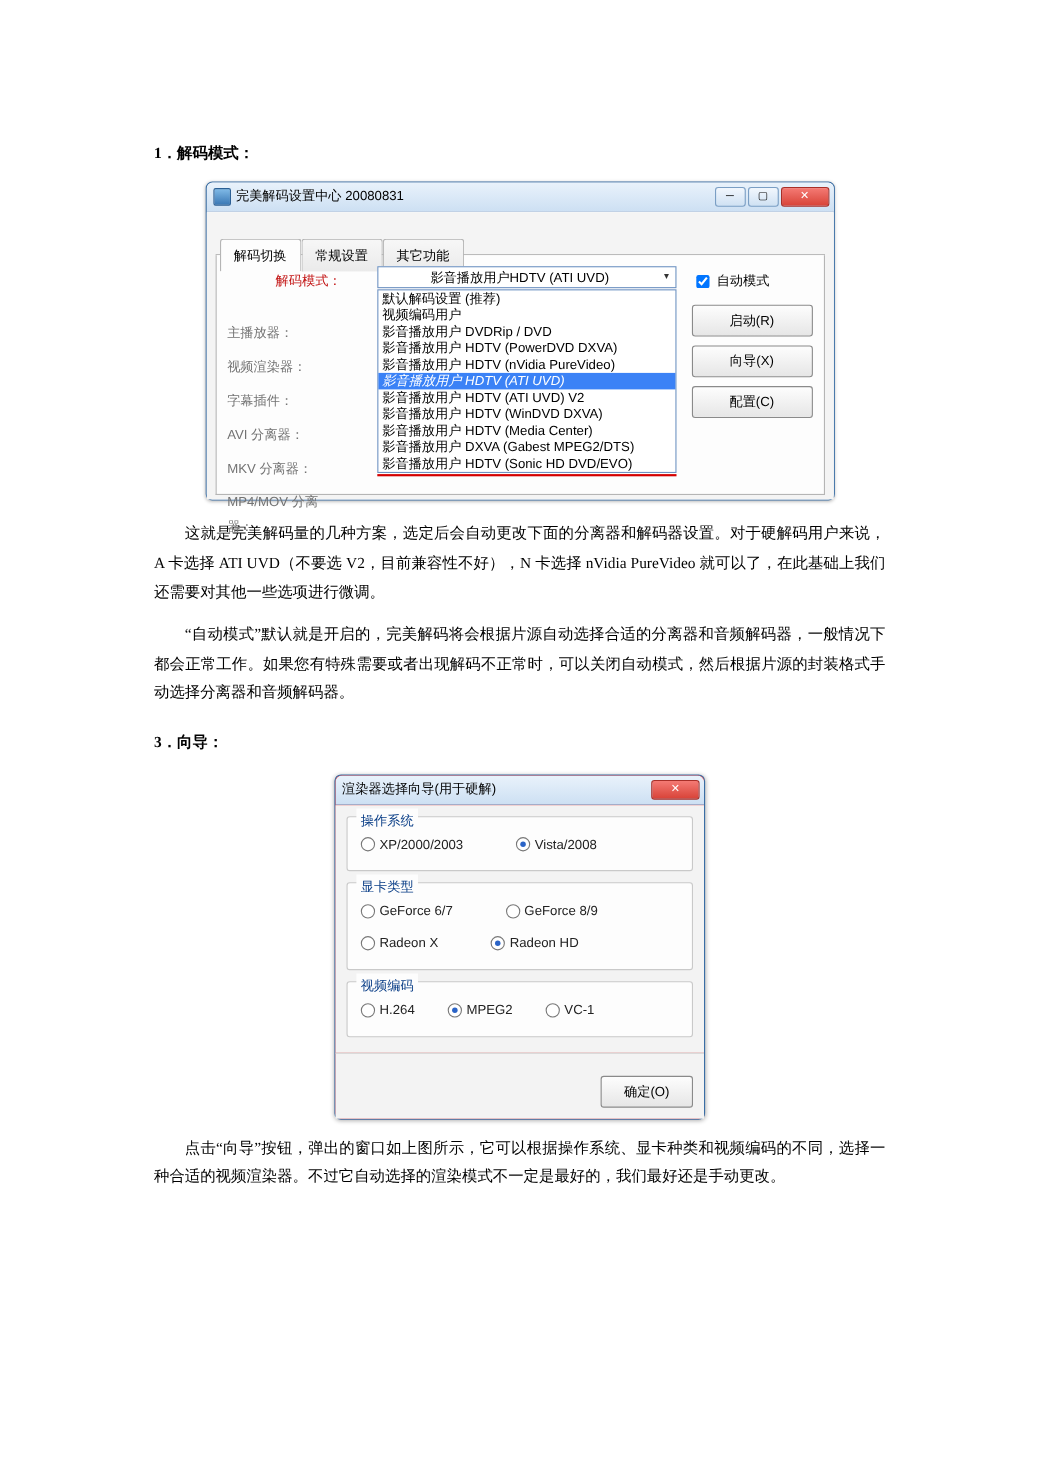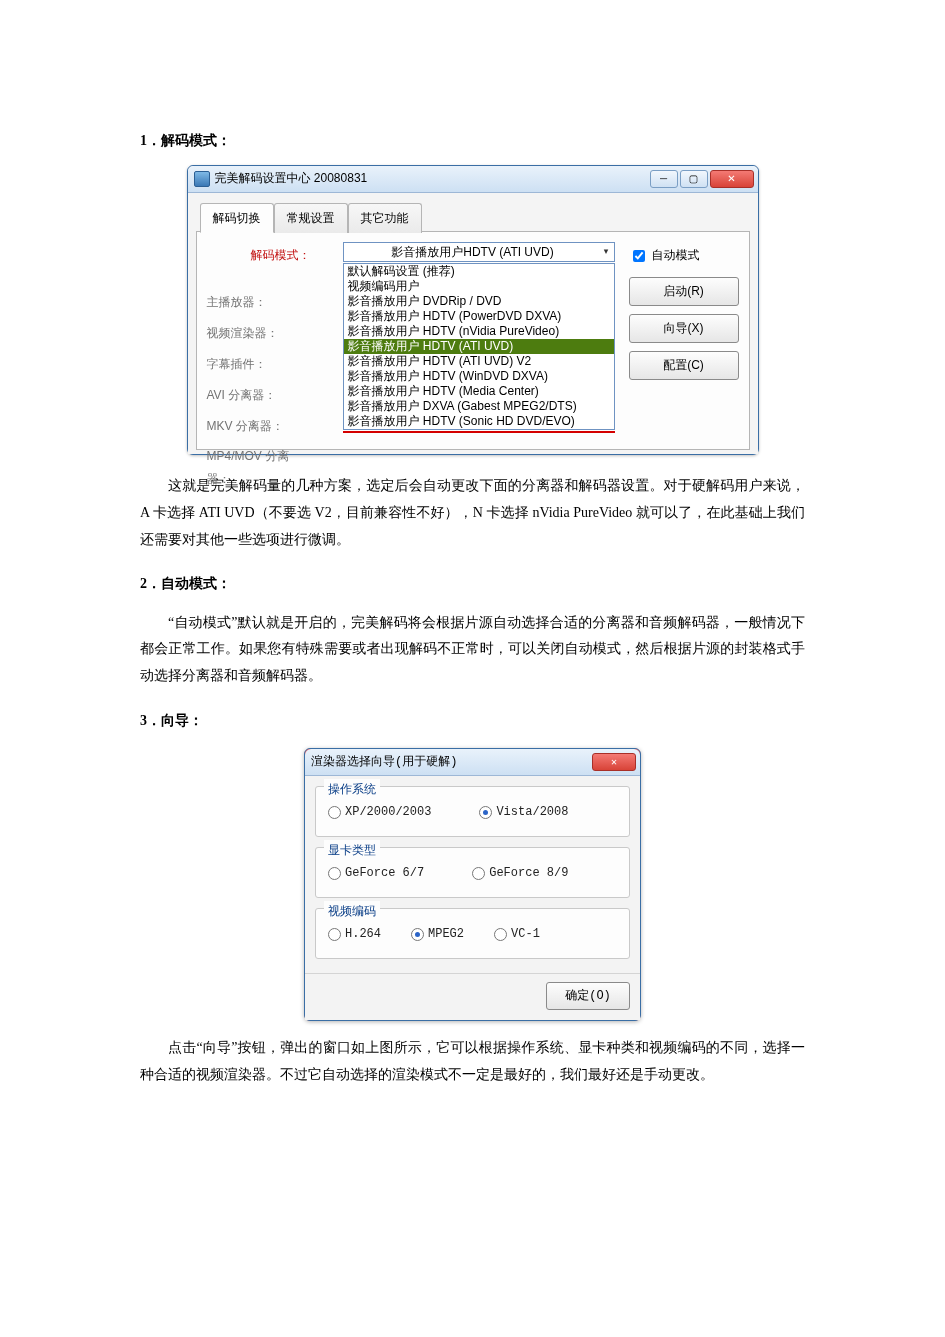--- a/index.html
+++ b/index.html
@@ -85,21 +85,21 @@
     padding-left: 4px;
   }
   .tab {
     padding: 3px 12px;
     border: 1px solid #b5b5b5;
     border-bottom: none;
     background: linear-gradient(#f7f7f7,#eaeaea);
     margin-right: 0px;
     border-radius: 3px 3px 0 0;
     position: relative;
-    top: 2px;
+    top: 16px;
     font-size: 12px;
   }
   .tab.active {
     background: #fdfdfd;
     border-bottom: 1px solid #fdfdfd;
   }
   .tabbody {
     border: 1px solid #b5b5b5;
     border-top: none;
     padding: 10px;
@@ -156,22 +156,23 @@
     background: #fff;
     padding: 0;
   }
   .dropdown .opt {
     padding: 0 4px;
     line-height: 15px;
     white-space: nowrap;
     font-size: 12px;
   }
   .dropdown .opt.sel {
-    background: #4d7c0f;
+    background: #3b82f6;
     color: #fff;
+    font-style: italic;
   }
   .chk {
     display: flex; align-items: center; gap: 4px;
     margin-top: 2px; margin-bottom: 2px;
     font-size: 12px;
   }
   .chk input { width: 12px; height: 12px; }
   .btn {
     border: 1px solid #8a8a8a;
     background: linear-gradient(#fdfdfd,#e6e6e6);
@@ -182,21 +183,21 @@
   }
 
   
   .dlg {
     width: 335px;
     margin: 14px auto;
     border: 1px solid #3a6ea5;
     border-radius: 6px;
     background: #ef4444;
     box-shadow: 0 1px 4px rgba(0,0,0,0.3);
-    font-family: Liberation Mono, monospace;
+    font-family: Liberation Sans, sans-serif;
     font-size: 12px;
     color: #000;
   }
   .dlg .titlebar { background: linear-gradient(#e9f2fb,#cde0f3); }
   .dlg-body {
     padding: 10px 10px 4px 10px;
     background: #f3f3f3;
   }
   .grp {
     border: 1px solid #c9c9c9;
@@ -233,21 +234,21 @@
   }
   .rcircle.sel::after {
     content: "";
     width: 5px; height: 5px;
     background: #2b64c7;
     border-radius: 50%;
     display: block;
   }
   .dlg-footer {
     display: flex; justify-content: flex-end;
-    padding: 8px 10px 10px 10px;
+    padding: 20px 10px 10px 10px;
     background: #f3f3f3;
     border-top: 1px solid #d4d4d4;
   }
 </style>
 </head>
 <body>
 
 <div class="page">
 
   <div class="section-heading">1．解码模式：</div>
@@ -327,21 +328,20 @@
           <div class="btn">向导(X)</div>
           <div class="btn">配置(C)</div>
         </div>
 
       </div>
     </div>
   </div>
 
   <div class="para">这就是完美解码量的几种方案，选定后会自动更改下面的分离器和解码器设置。对于硬解码用户来说，A 卡选择 ATI UVD（不要选 V2，目前兼容性不好），N 卡选择 nVidia PureVideo 就可以了，在此基础上我们还需要对其他一些选项进行微调。</div>
 
-  <div class="section-heading">2．自动模式：</div>
   <div class="para">“自动模式”默认就是开启的，完美解码将会根据片源自动选择合适的分离器和音频解码器，一般情况下都会正常工作。如果您有特殊需要或者出现解码不正常时，可以关闭自动模式，然后根据片源的封装格式手动选择分离器和音频解码器。</div>
 
   <div class="section-heading">3．向导：</div>
 
   <div class="dlg">
     <div class="titlebar">
       <div class="titlebar-left">
         <span class="title-text">渲染器选择向导(用于硬解)</span>
       </div>
       <div class="winbtns">
@@ -372,20 +372,30 @@
         <div class="radio-row">
           <div class="rdo">
             <span class="rcircle"></span>
             <span>GeForce 6/7</span>
           </div>
           <div class="rdo">
             <span class="rcircle"></span>
             <span>GeForce 8/9</span>
           </div>
         </div>
+        <div class="radio-row">
+          <div class="rdo">
+            <span class="rcircle"></span>
+            <span>Radeon X</span>
+          </div>
+          <div class="rdo">
+            <span class="rcircle sel"></span>
+            <span>Radeon HD</span>
+          </div>
+        </div>
       </div>
 
       <div class="grp">
         <div class="legend">视频编码</div>
         <div class="radio-row wide">
           <div class="rdo">
             <span class="rcircle"></span>
             <span>H.264</span>
           </div>
           <div class="rdo">

